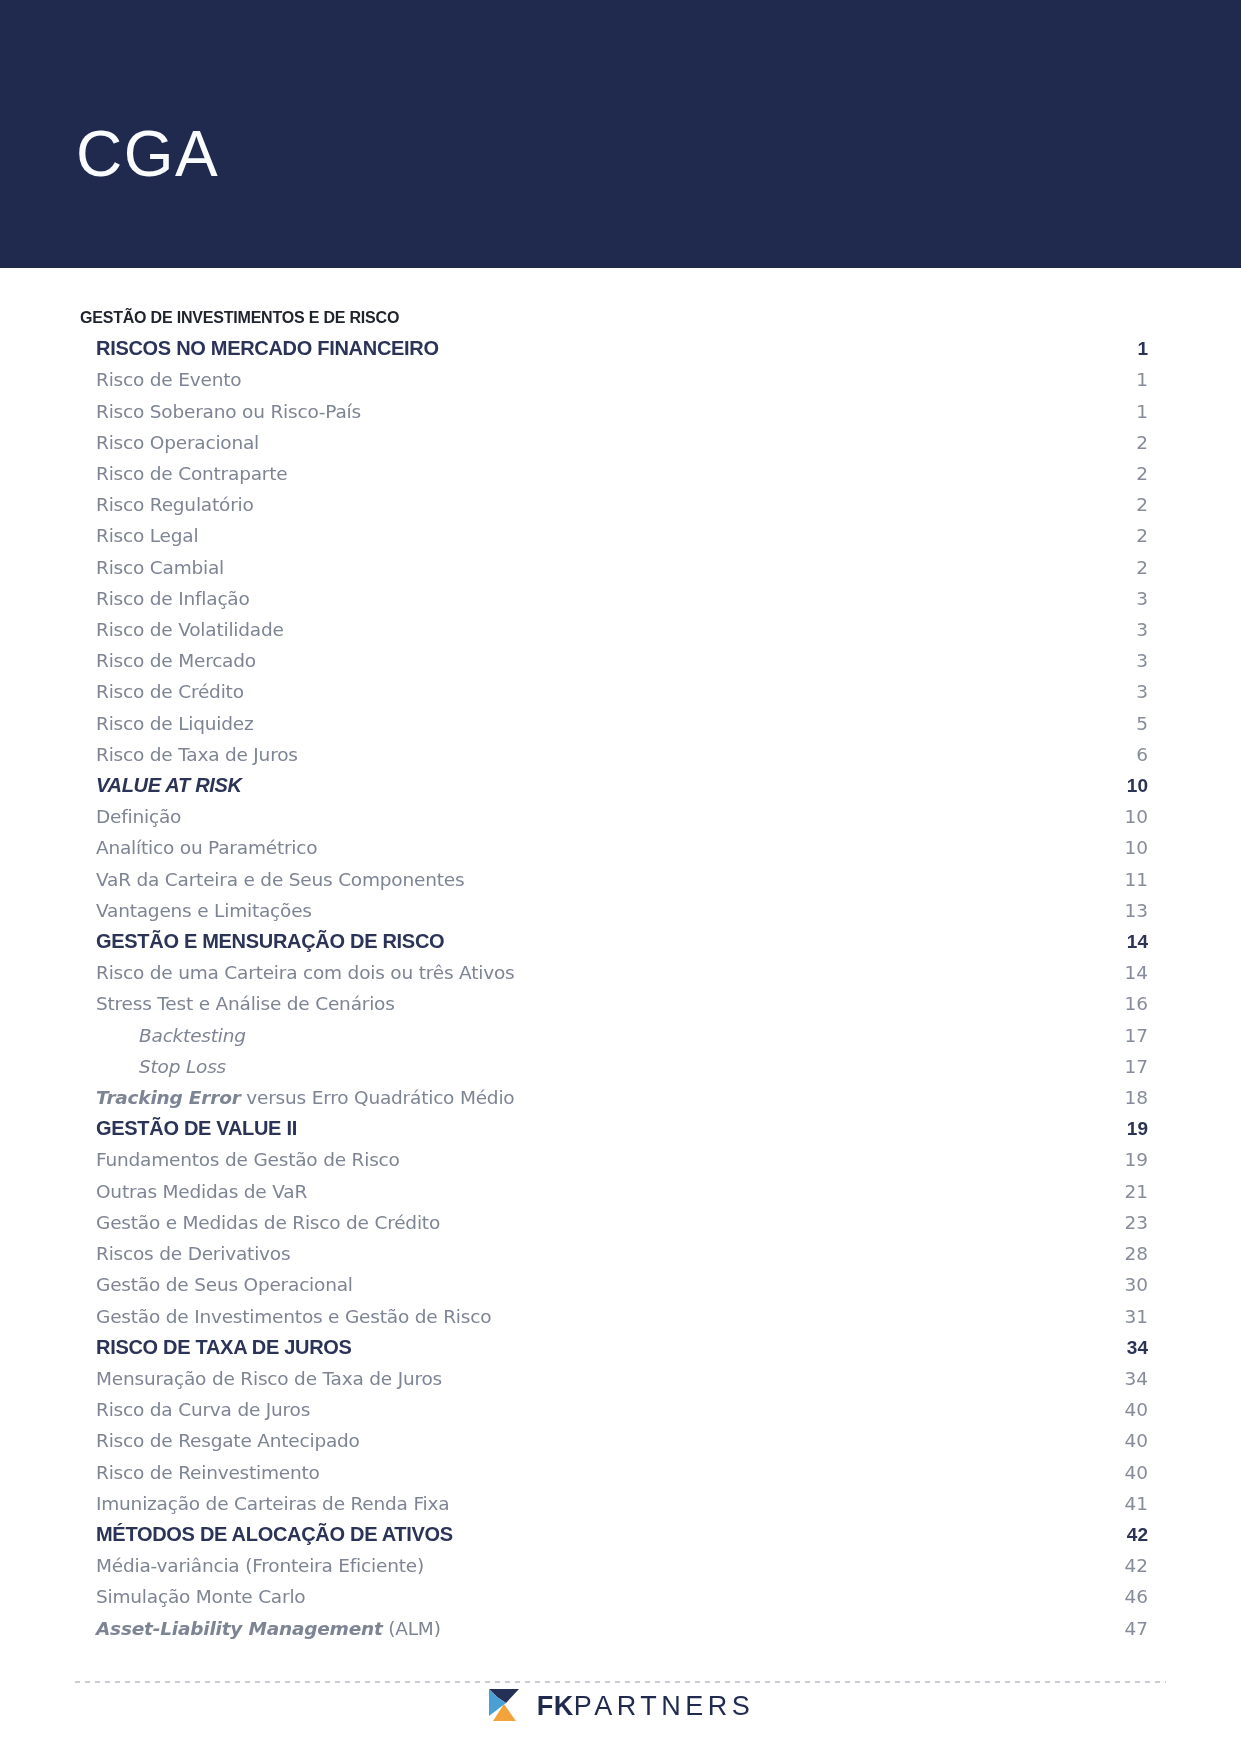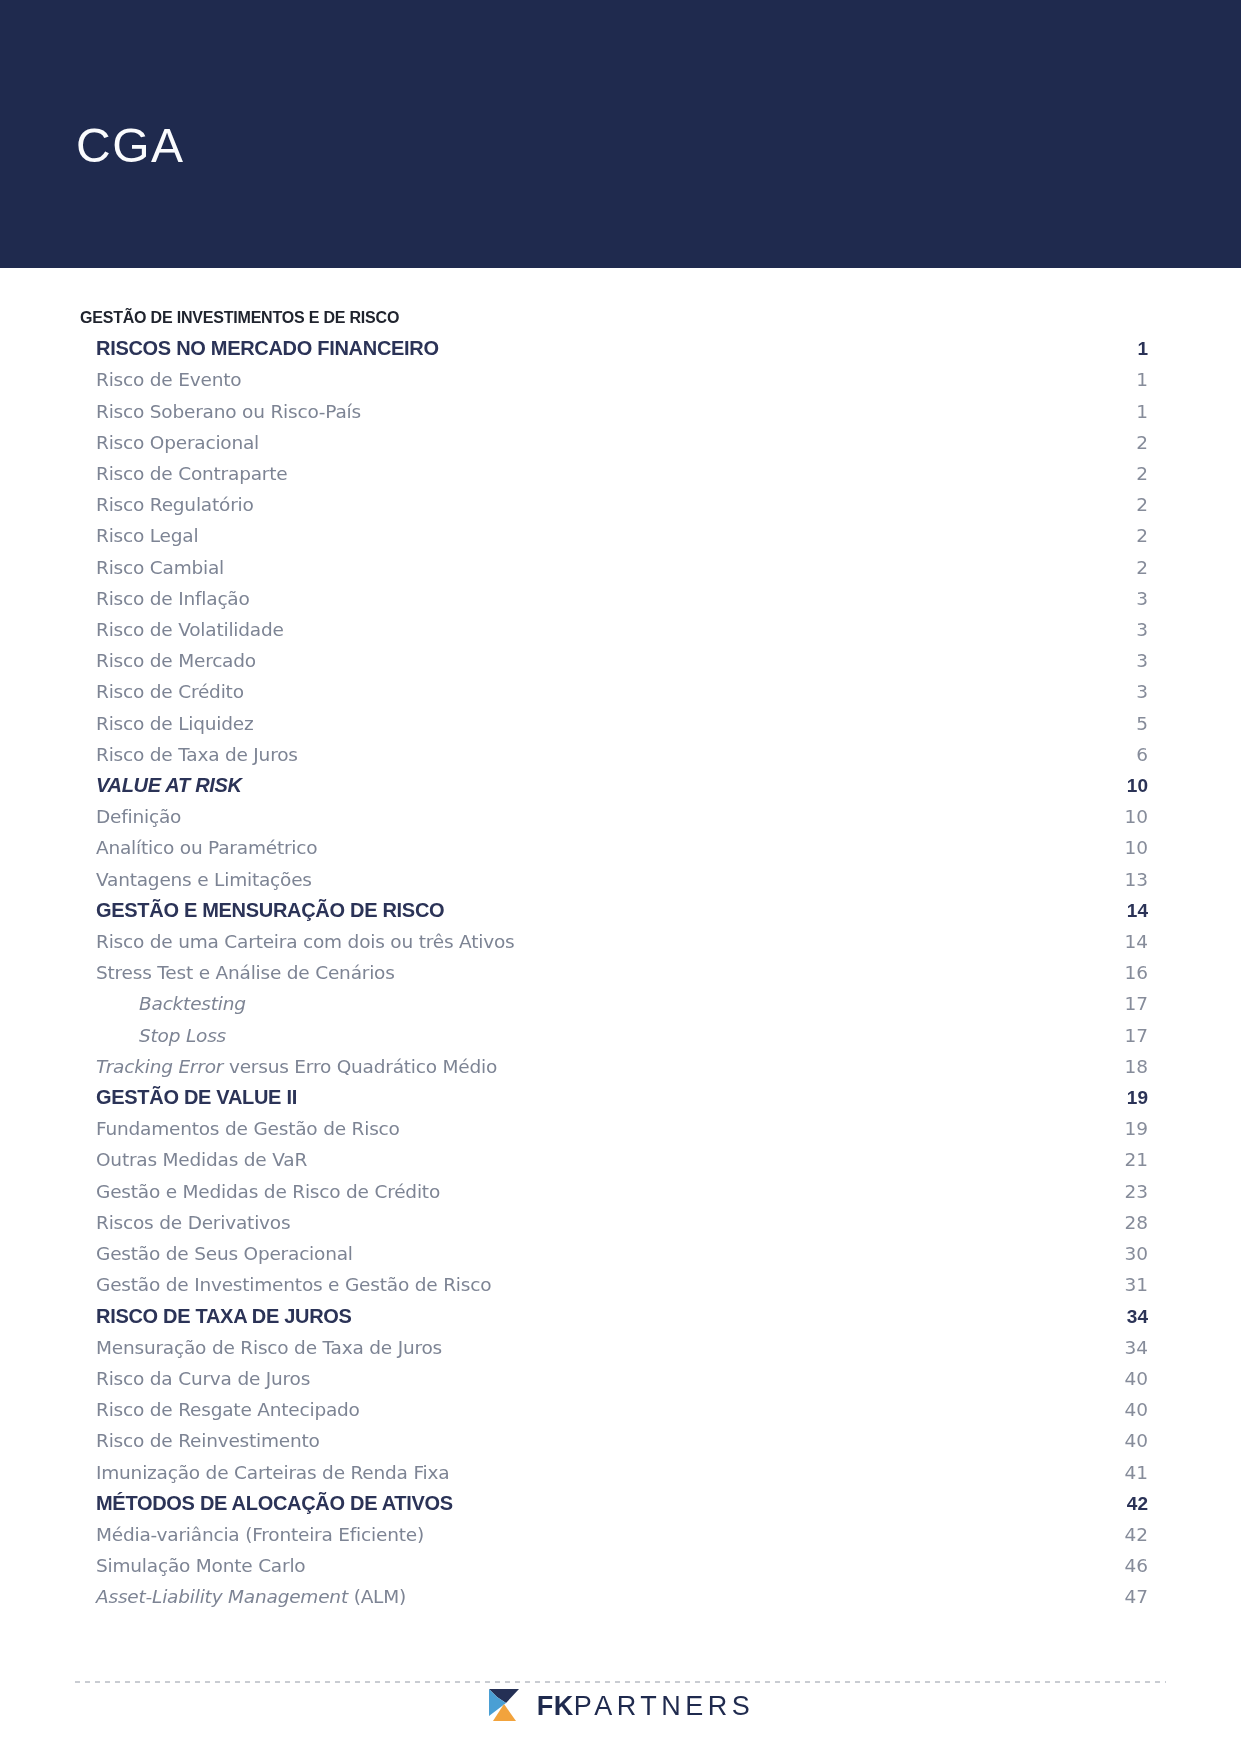--- a/index.html
+++ b/index.html
@@ -7,21 +7,21 @@
     width:1241px;height:1755px;position:relative;background:#ffffff;
     font-family:"Liberation Sans",sans-serif;overflow:hidden;
   }
   
   .header-band{
     position:absolute;top:0;left:0;width:100%;height:268px;
     background:#1f2a4e;
   }
   .brand-title{
     position:absolute;left:76px;top:122px;
-    font-size:48px;line-height:1;font-weight:300;color:#fafbfd;
+    font-size:64px;line-height:1;font-weight:300;color:#fafbfd;
     letter-spacing:1.5px;
   }
   
   .toc{
     position:absolute;left:80px;top:302px;width:1068px;
   }
   .toc-doc-title{
     font-size:16px;line-height:31.2px;font-weight:700;
     color:#20242e;letter-spacing:-0.2px;
   }
@@ -43,21 +43,21 @@
   .toc-row.item-italic .toc-label{
     font-family:"DejaVu Sans",sans-serif;
     font-size:18.5px;color:#7d8494;letter-spacing:-0.2px;
   }
   .toc-row.item .toc-page,
   .toc-row.item-italic .toc-page{
     font-family:"DejaVu Sans",sans-serif;
     font-size:18.5px;color:#868c9a;
   }
   .toc-row.item-italic .toc-label{font-style:italic;margin-left:43px;}
-  .toc-label .it{font-style:italic;}
+  .toc-label .it{font-style:italic;font-weight:bold;}
   
   .footer-divider{
     position:absolute;top:1681px;left:75px;width:1091px;height:2px;
     background:repeating-linear-gradient(90deg,#c9ccd2 0 5px,transparent 5px 10px);
   }
   .footer-brand{
     position:absolute;top:1688px;left:0;width:100%;
     display:flex;justify-content:center;align-items:center;gap:16px;
   }
   .footer-logo{width:34px;height:36px;display:block;}
@@ -137,20 +137,24 @@
         <span class="toc-label"><span>VALUE AT RISK</span></span>
         <span class="toc-page">10</span>
       </div>
       <div class="toc-row item">
         <span class="toc-label"><span>Definição</span></span>
         <span class="toc-page">10</span>
       </div>
       <div class="toc-row item">
         <span class="toc-label"><span>Analítico ou Paramétrico</span></span>
         <span class="toc-page">10</span>
+      </div>
+      <div class="toc-row item">
+        <span class="toc-label"><span>VaR da Carteira e de Seus Componentes</span></span>
+        <span class="toc-page">11</span>
       </div>
       <div class="toc-row item">
         <span class="toc-label"><span>Vantagens e Limitações</span></span>
         <span class="toc-page">13</span>
       </div>
       <div class="toc-row section">
         <span class="toc-label"><span>GESTÃO E MENSURAÇÃO DE RISCO</span></span>
         <span class="toc-page">14</span>
       </div>
       <div class="toc-row item">

